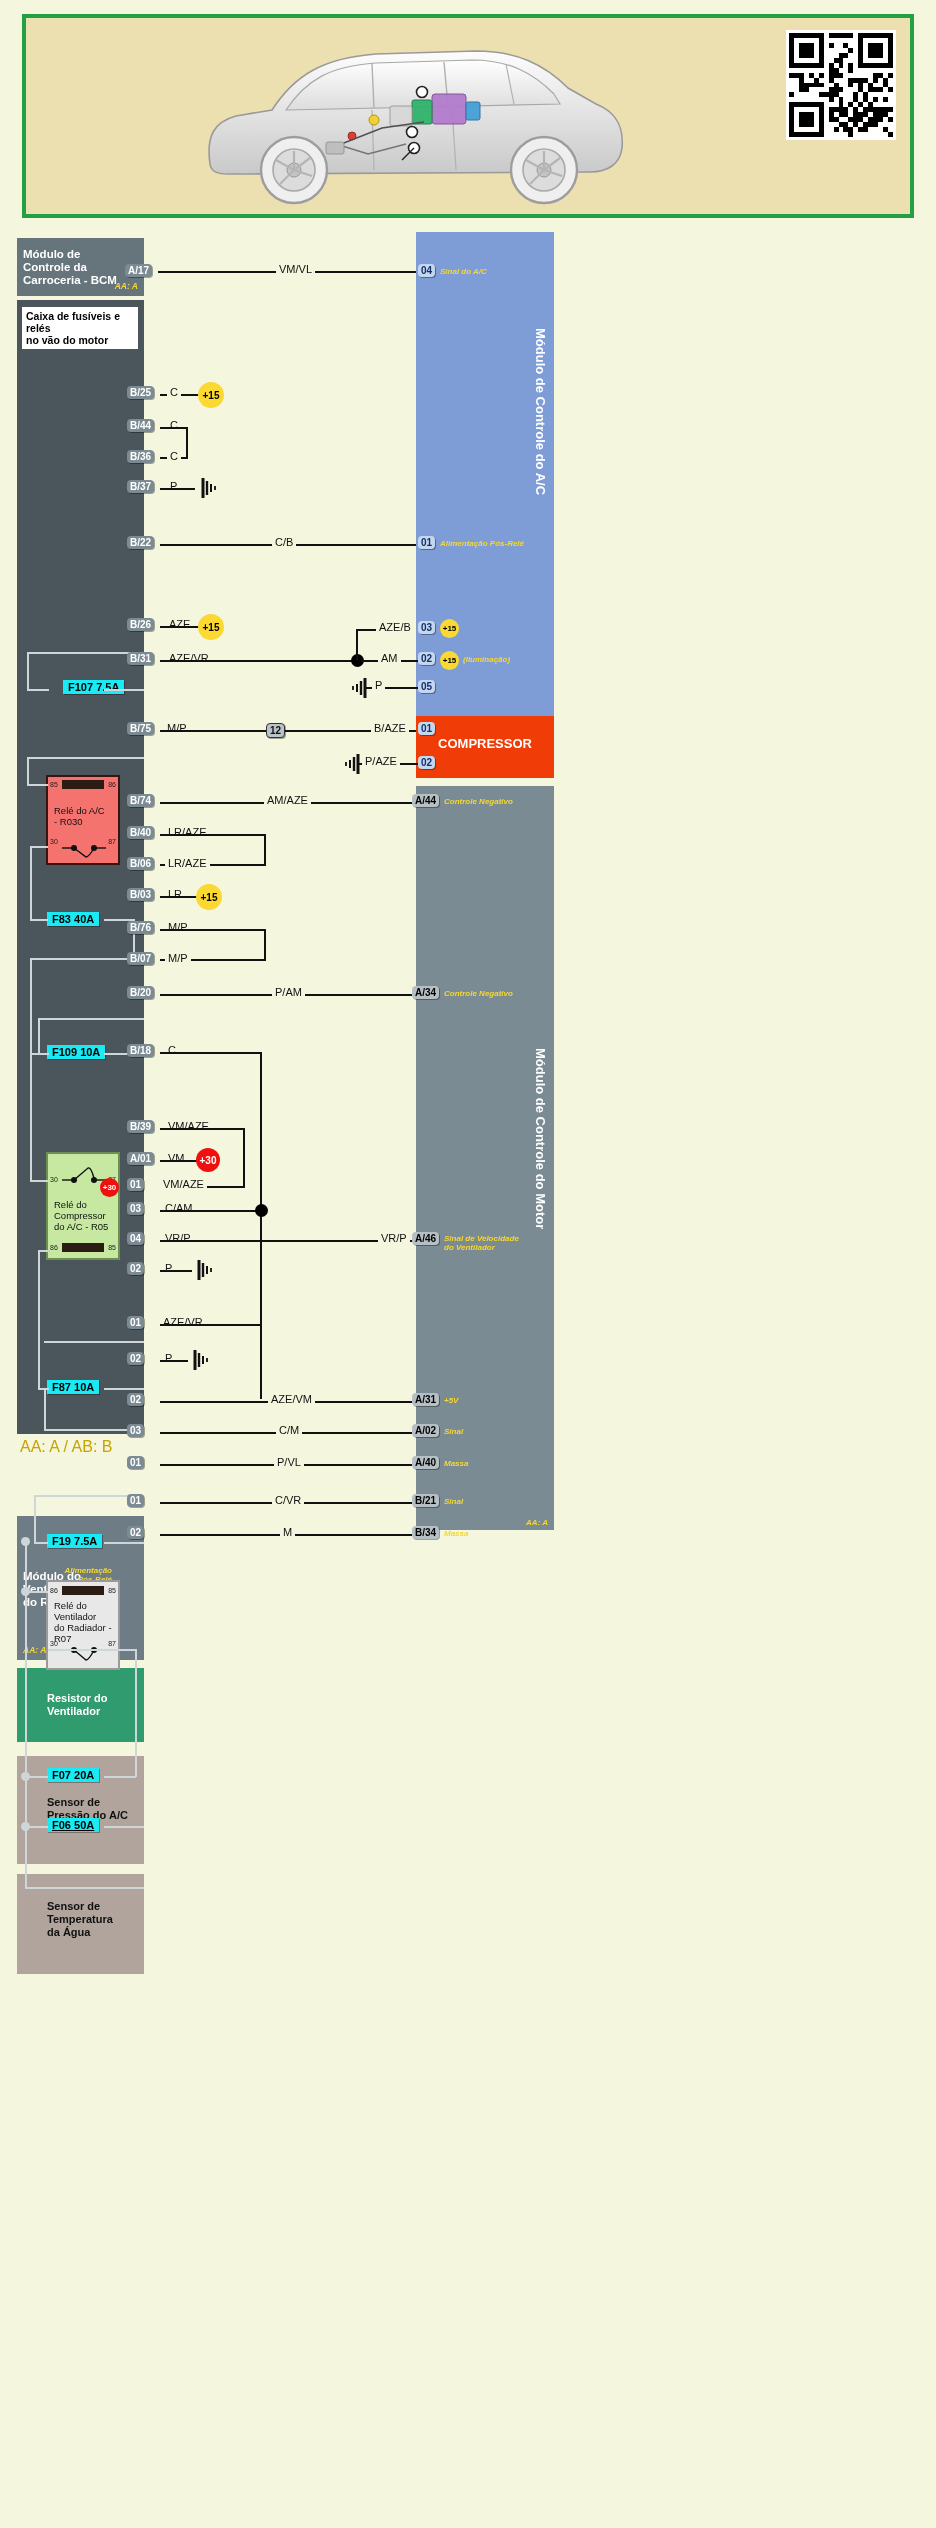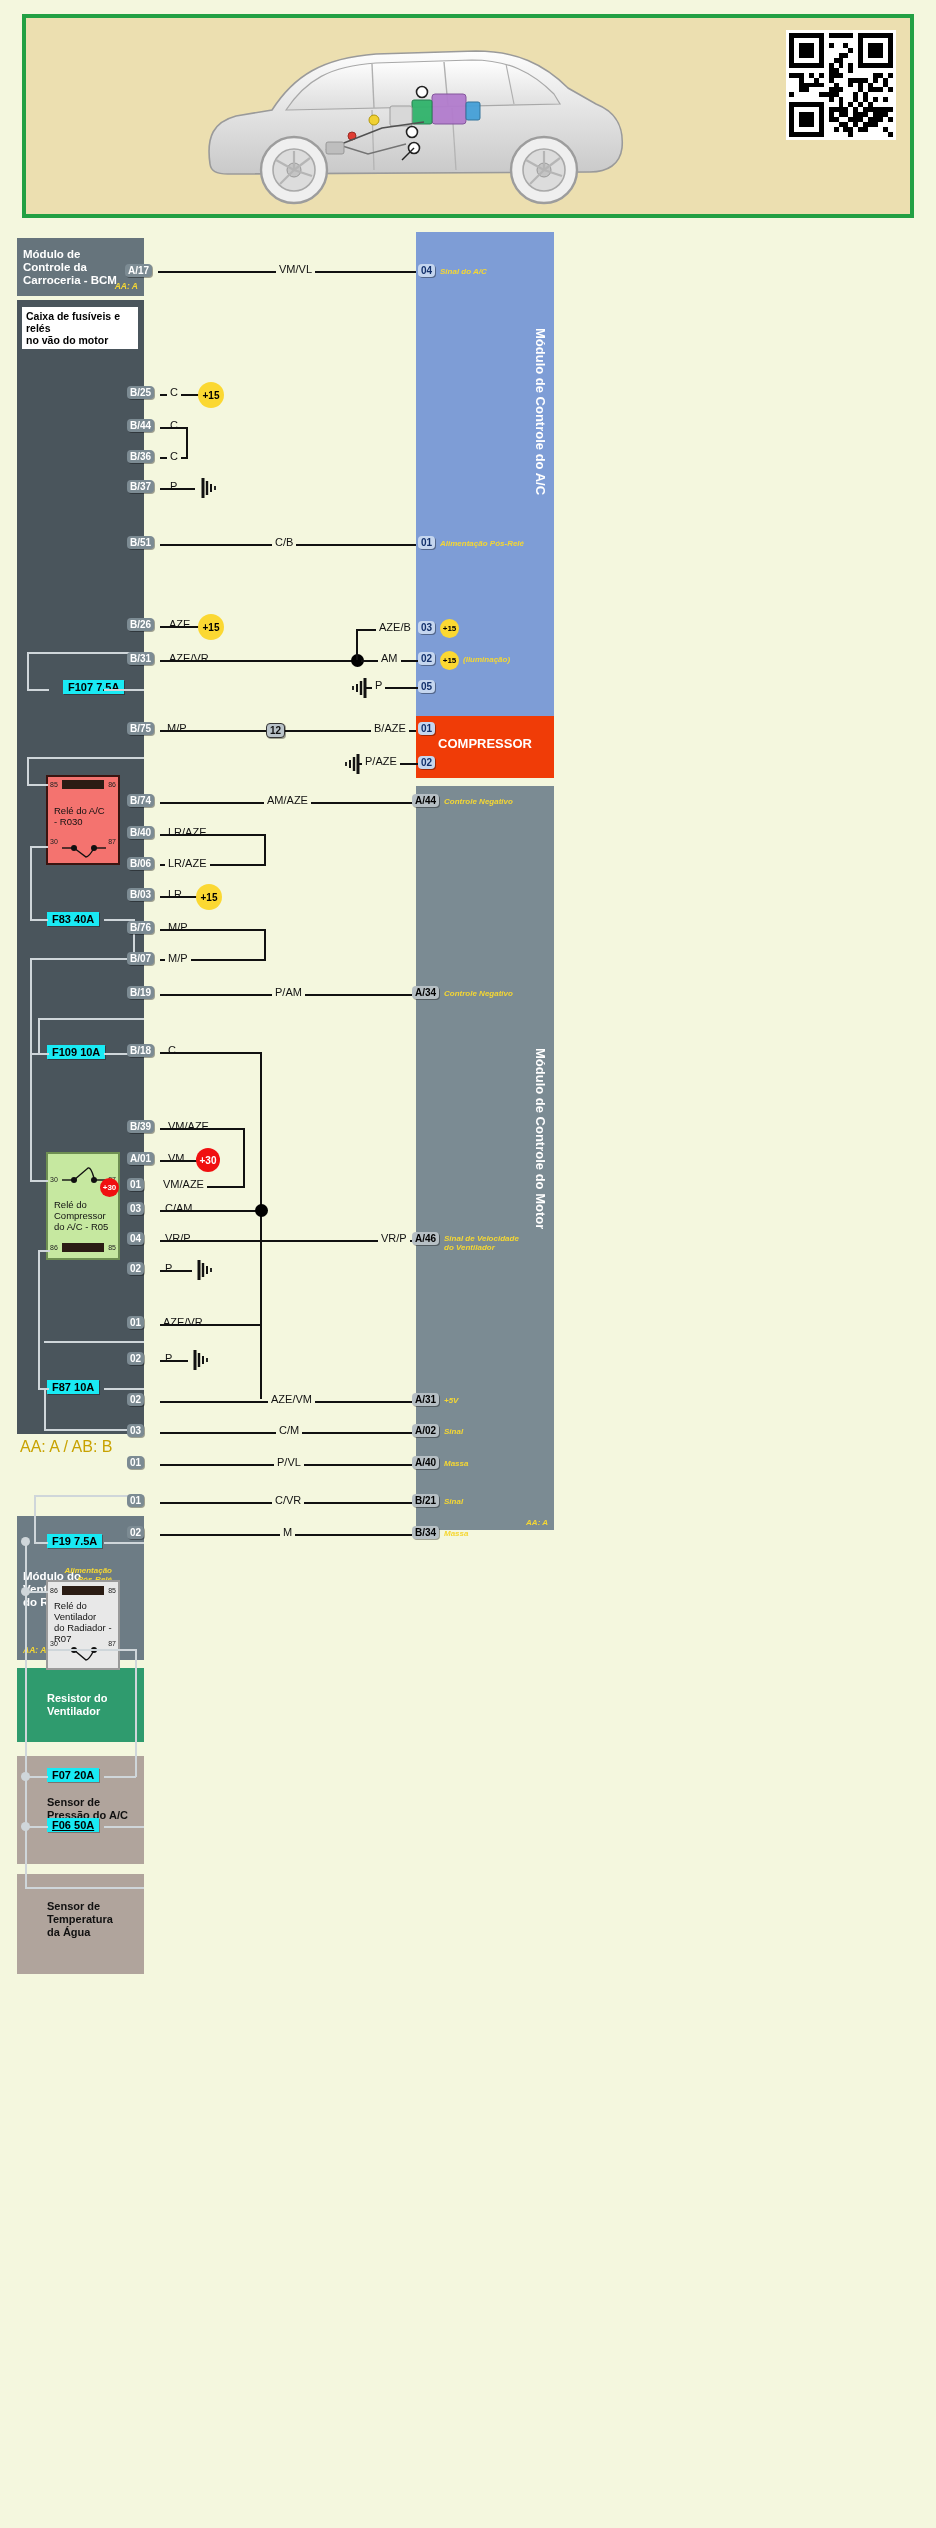--- a/index.html
+++ b/index.html
@@ -829,21 +829,21 @@
 <div class="pin" style="left:127px;top:480px;">B/37</div>
 <div class="wlabel" style="left:167px;top:480px;">P</div>
 <div class="w wh" style="left:160px;top:488px;width:35px;"></div>
 <svg class="gnd" style="left:194px;top:476px;" width="26" height="24">
   <line x1="9" y1="2" x2="9" y2="22" stroke="#111" stroke-width="3"></line>
   <line x1="13" y1="5" x2="13" y2="19" stroke="#111" stroke-width="2.4"></line>
   <line x1="17" y1="8" x2="17" y2="16" stroke="#111" stroke-width="2"></line>
   <line x1="21" y1="10" x2="21" y2="14" stroke="#111" stroke-width="1.8"></line>
 </svg>
 
-<div class="pin" style="left:127px;top:536px;">B/51</div>
+<div class="pin" style="left:127px;top:536px;">B/22</div>
 <div class="w wh" style="left:160px;top:544px;width:256px;"></div>
 <div class="wlabel" style="left:272px;top:536px;">C/B</div>
 <div class="pin blue" style="left:418px;top:536px;">01</div>
 <div class="rlabel" style="left:440px;top:539px;">Alimentação Pós-Relé</div>
 
 <div class="pin" style="left:127px;top:618px;">B/26</div>
 <div class="wlabel" style="left:166px;top:618px;">AZE</div>
 <div class="w wh" style="left:160px;top:626px;width:54px;"></div>
 <div class="badge b15" style="left:198px;top:614px;">+15</div>
 
@@ -911,21 +911,21 @@
 
 <div class="pin" style="left:127px;top:921px;">B/76</div>
 <div class="wlabel" style="left:165px;top:921px;">M/P</div>
 <div class="w wh" style="left:160px;top:929px;width:106px;"></div>
 <div class="w wv" style="left:264px;top:929px;height:32px;"></div>
 <div class="w wh" style="left:160px;top:959px;width:106px;"></div>
 
 <div class="pin" style="left:127px;top:952px;">B/07</div>
 <div class="wlabel" style="left:165px;top:952px;">M/P</div>
 
-<div class="pin" style="left:127px;top:986px;">B/19</div>
+<div class="pin" style="left:127px;top:986px;">B/20</div>
 <div class="w wh" style="left:160px;top:994px;width:252px;"></div>
 <div class="wlabel" style="left:272px;top:986px;">P/AM</div>
 <div class="pin plain" style="left:412px;top:986px;">A/34</div>
 <div class="rlabel" style="left:444px;top:989px;">Controle Negativo</div>
 
 <div class="pin" style="left:127px;top:1044px;">B/18</div>
 <div class="wlabel" style="left:165px;top:1044px;">C</div>
 <div class="w wh" style="left:160px;top:1052px;width:102px;"></div>
 <div class="w wv" style="left:260px;top:1052px;height:347px;"></div>
 

